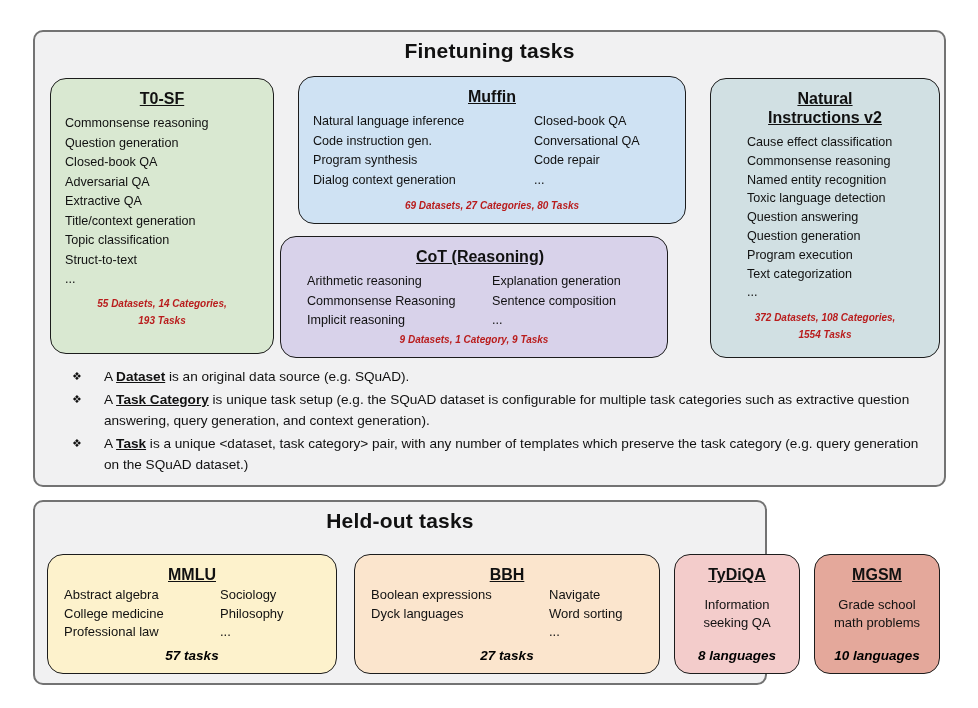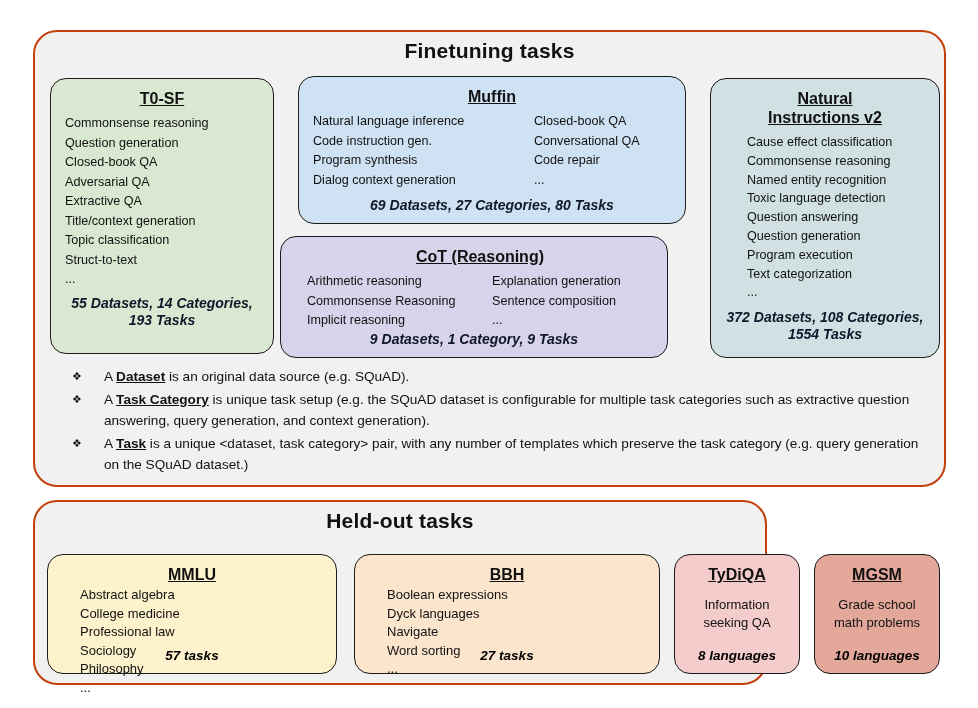--- a/index.html
+++ b/index.html
@@ -2,42 +2,42 @@
 <html><head>
 <meta charset="utf-8">
 <style>
   html,body{margin:0;padding:0;background:#ffffff;}
   .canvas{
     position:relative;width:978px;height:708px;background:#ffffff;
     font-family:"Liberation Sans","DejaVu Sans",sans-serif;color:#111;
     overflow:hidden;
   }
   .panel{
-    position:absolute;background:#f1f1f2;border:2px solid #c2410c;
-    border-radius:24px;box-sizing:border-box;
+    position:absolute;background:#f1f1f2;border:2px solid #737373;
+    border-radius:10px;box-sizing:border-box;
   }
   .panel-finetuning{left:33px;top:30px;width:913px;height:457px;}
   .panel-heldout{left:33px;top:500px;width:734px;height:185px;}
   .panel-title{
     position:absolute;left:0;right:0;top:7px;text-align:center;
     font-size:21px;font-weight:bold;letter-spacing:0.2px;
   }
   .box{
     position:absolute;border:1.6px solid #1c1c1c;border-radius:16px;
     box-sizing:border-box;
   }
   .box-title{
     text-align:center;font-weight:bold;font-size:16px;
     text-decoration:underline;margin:10px 8px 6px 8px;line-height:19px;
   }
   .list{font-size:12.6px;line-height:19.5px;padding:0 0 0 14px;}
   .cols{display:flex;padding-left:14px;font-size:12.6px;line-height:19.5px;}
   .stats{
     position:absolute;left:0;right:0;text-align:center;
-    color:#0f172a;font-weight:bold;font-style:italic;font-size:14px;line-height:17px;
+    color:#b91c1c;font-weight:bold;font-style:italic;font-size:10px;line-height:17px;
   }
   .stats-dark{
     position:absolute;left:0;right:0;bottom:10px;text-align:center;
     color:#000000;font-weight:bold;font-style:italic;font-size:13.5px;
   }
   .t0sf{left:15px;top:46px;width:224px;height:276px;background:#d9e8d1;}
   .muffin{left:263px;top:44px;width:388px;height:148px;background:#cfe2f3;}
   .cot{left:245px;top:204px;width:388px;height:122px;background:#d8d2ea;padding-left:12px;}
   .niv2{left:675px;top:46px;width:230px;height:280px;background:#d1e0e3;}
   .mmlu{left:12px;top:52px;width:290px;height:120px;background:#fdf2cc;}
@@ -46,21 +46,21 @@
   .mgsm{left:779px;top:52px;width:126px;height:120px;background:#e4a89b;}
   .bullets{
     position:absolute;left:35px;top:334px;width:860px;
     font-size:13.6px;line-height:21px;
   }
   .bullet-row{display:flex;margin-bottom:2px;}
   .bullet-marker{flex:0 0 32px;font-size:11px;line-height:21px;padding-left:2px;}
   .bullet-text{flex:1;}
   .term{font-weight:bold;text-decoration:underline;}
   .center-desc{text-align:center;font-size:13px;line-height:18px;margin-top:12px;}
-  .small-cols{display:flex;padding-left:32px;font-size:13px;line-height:18.5px;margin-top:0;flex-direction:column;}
+  .small-cols{display:flex;padding-left:16px;font-size:13px;line-height:18.5px;margin-top:0;}
 </style>
 </head>
 <body>
 
 <div class="canvas">
 
   <section class="panel panel-finetuning">
     <div class="panel-title">Finetuning tasks</div>
 
     <div class="box t0sf">

